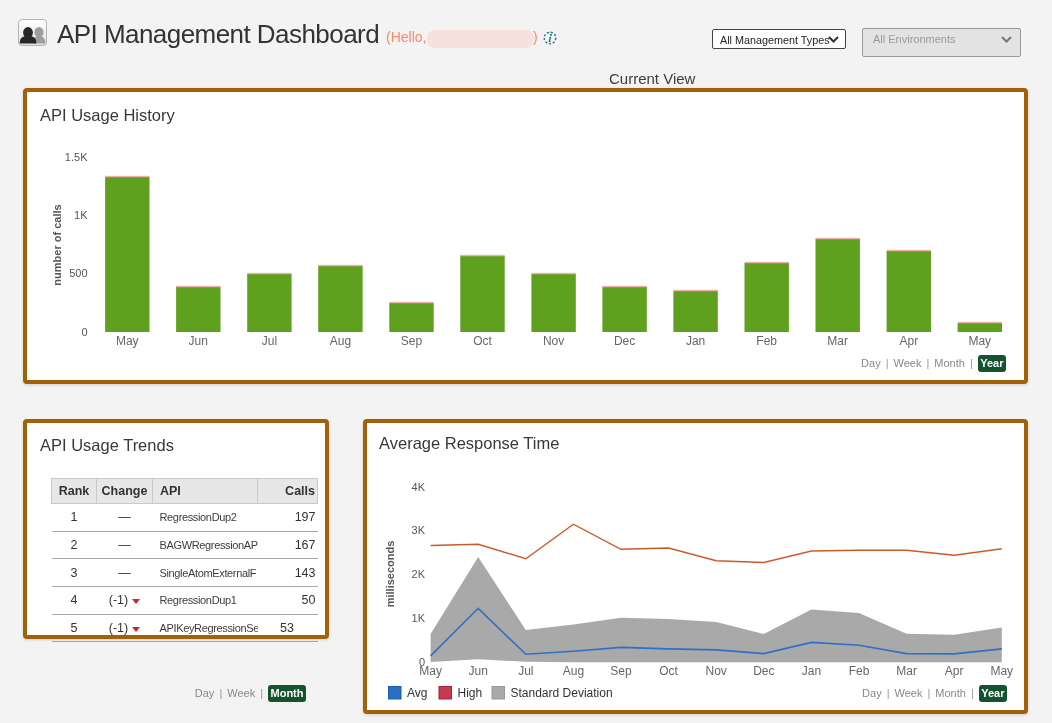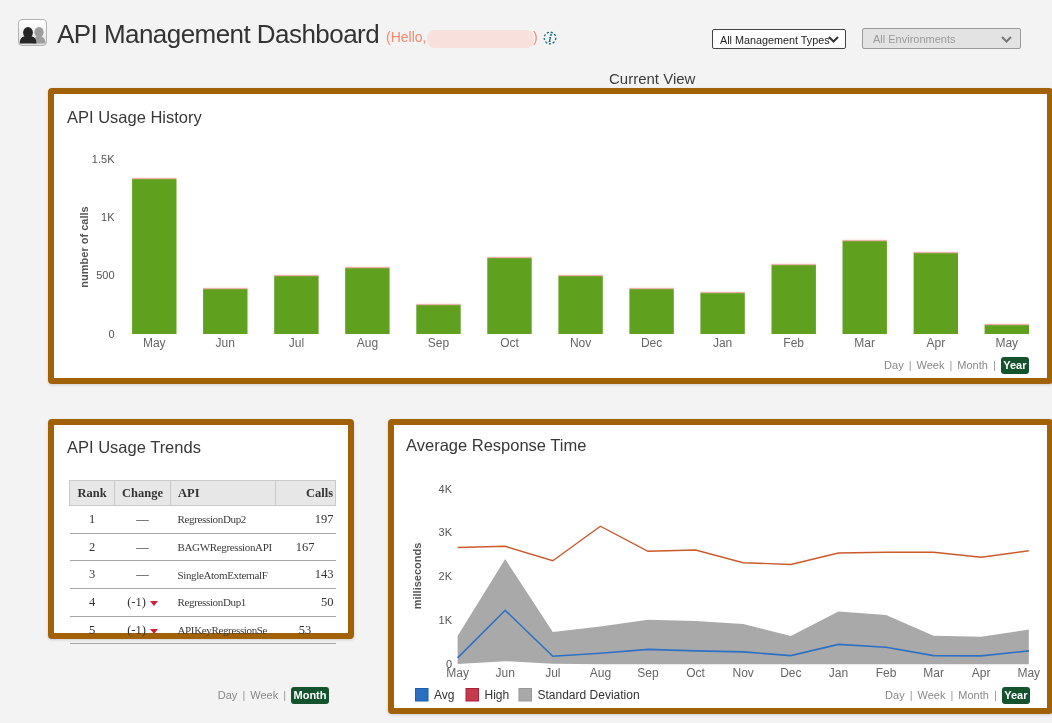--- a/index.html
+++ b/index.html
@@ -1,17 +1,17 @@
 <!DOCTYPE html>
 <html><head>
 <meta charset="utf-8">
 <style>
   html,body{margin:0;padding:0;}
   body{width:1052px;height:723px;background:#f3f3f3;font-family:"Liberation Sans",sans-serif;position:relative;overflow:hidden;}
-  .card{position:absolute;background:#fff;border:6px solid #a16207;border-radius:4px;box-shadow:0 1px 3px rgba(0,0,0,.15);box-sizing:border-box;margin-left:25px;}
+  .card{position:absolute;background:#fff;border:4px solid #a16207;border-radius:4px;box-shadow:0 1px 3px rgba(0,0,0,.15);box-sizing:border-box;}
   .ctitle{position:absolute;font-size:16.5px;color:#383838;letter-spacing:0;}
   .switcher{position:absolute;display:flex;align-items:center;font-size:11px;color:#888;}
   .switcher .sep{margin:0 5px;color:#999;}
   .badge{background:#14532d;color:#fff;font-weight:bold;padding:2px 2.5px 2.5px 2.5px;border-radius:3px;}
 </style>
 </head>
 <body>
 
 <div style="position:absolute;left:18px;top:19px;width:29px;height:27px;border:1px solid #b3b3b3;border-radius:4px;background:linear-gradient(#ffffff,#e2e2e2);box-sizing:border-box;">
   <svg width="27" height="25" viewBox="0 0 27 25" style="position:absolute;left:0;top:0;">
@@ -36,21 +36,21 @@
 </svg>
 
 <div style="position:absolute;left:609px;top:33px;font-size:15px;color:#3c3c3c;margin-top:37px;">Current View</div>
 
 <div style="position:absolute;left:712px;top:29px;width:134px;height:20px;border:1px solid #444;border-radius:2px;background:#fff;box-sizing:border-box;">
   <div style="position:absolute;left:7px;top:4px;font-size:10.8px;color:#222;white-space:nowrap;">All Management Types</div>
   <svg width="11" height="7" viewBox="0 0 11 7" style="position:absolute;right:6px;top:6px;">
       <path d="M1 1 L5.5 5.5 L10 1" fill="none" stroke="#333" stroke-width="2"></path>
     </svg>
 </div>
-<div style="position:absolute;left:862px;top:28px;width:159px;height:21px;border:1px solid #9a9a9a;border-radius:2px;background:#e3e3e3;box-sizing:border-box;">
+<div style="position:absolute;left:862px;top:28px;width:159px;height:29px;border:1px solid #9a9a9a;border-radius:2px;background:#e3e3e3;box-sizing:border-box;">
   <div style="position:absolute;left:10px;top:4px;font-size:11px;color:#9a9a9a;white-space:nowrap;">All Environments</div>
   <svg width="11" height="7" viewBox="0 0 11 7" style="position:absolute;right:8px;top:7px;">
       <path d="M1 1 L5.5 5.5 L10 1" fill="none" stroke="#777" stroke-width="2"></path>
     </svg>
 </div>
 
 <div class="card" style="left:23px;top:88px;width:1005px;height:296px;">
   <div class="ctitle" style="left:13px;top:14px;">API Usage History</div>
   <svg width="1003" height="294" viewBox="0 0 1003 294" style="position:absolute;left:0;top:0;">
     <g font-family="Liberation Sans, sans-serif">
@@ -109,21 +109,21 @@
         <text x="881.8" y="253">Apr</text>
         <text x="952.8" y="253">May</text>
       </g>
     </g>
   </svg>
   <div class="switcher" style="right:18px;top:263px;justify-content:flex-end;">Day<span class="sep">|</span>Week<span class="sep">|</span>Month<span class="sep">|</span><span class="badge">Year</span></div>
 </div>
 
 <div class="card" style="left:23px;top:419px;width:306px;height:220px;">
   <div class="ctitle" style="left:13px;top:13px;">API Usage Trends</div>
-  <table style="position:absolute;left:15px;top:55px;width:266px;border-collapse:collapse;table-layout:fixed;font-size:12.5px;color:#333;font-family:Liberation Serif, serif;">
+  <table style="position:absolute;left:24px;top:55px;width:266px;border-collapse:collapse;table-layout:fixed;font-size:12.5px;color:#333;">
     <colgroup>
         <col style="width:45px">
         <col style="width:56px">
         <col style="width:105px">
         <col style="width:60px">
       </colgroup>
     <tbody>
         <tr style="background:#e7e7e7;height:25px;">
       <th style="border:1px solid #c9c9c9;font-size:12.5px;">Rank</th>
       <th style="border:1px solid #c9c9c9;font-size:12.5px;">Change</th>
@@ -133,21 +133,21 @@
     <tr style="height:27.7px;border-bottom:1px solid #a6a6a6;">
       <td style="text-align:center;">1</td>
       <td style="text-align:center;">—</td>
       <td style="padding-left:7px;white-space:nowrap;overflow:hidden;font-size:11px;letter-spacing:-0.35px;color:#3c3c3c;">RegressionDup2</td>
       <td style="text-align:right;padding-right:2px;">197</td>
     </tr>
     <tr style="height:27.7px;border-bottom:1px solid #a6a6a6;">
       <td style="text-align:center;">2</td>
       <td style="text-align:center;">—</td>
       <td style="padding-left:7px;white-space:nowrap;overflow:hidden;font-size:11px;letter-spacing:-0.35px;color:#3c3c3c;">BAGWRegressionAPI</td>
-      <td style="text-align:center;padding-right:2px;">167</td>
+      <td style="text-align:right;padding-right:2px;">167</td>
     </tr>
     <tr style="height:27.7px;border-bottom:1px solid #a6a6a6;">
       <td style="text-align:center;">3</td>
       <td style="text-align:center;">—</td>
       <td style="padding-left:7px;white-space:nowrap;overflow:hidden;font-size:11px;letter-spacing:-0.35px;color:#3c3c3c;">SingleAtomExternalF</td>
       <td style="text-align:right;padding-right:2px;">143</td>
     </tr>
     <tr style="height:27.7px;border-bottom:1px solid #a6a6a6;">
       <td style="text-align:center;">4</td>
       <td style="text-align:center;white-space:nowrap;">(-1)<span style="display:inline-block;width:0;height:0;border-left:4px solid transparent;border-right:4px solid transparent;border-top:5.5px solid #cf2236;margin-left:4px;"></span></td>

